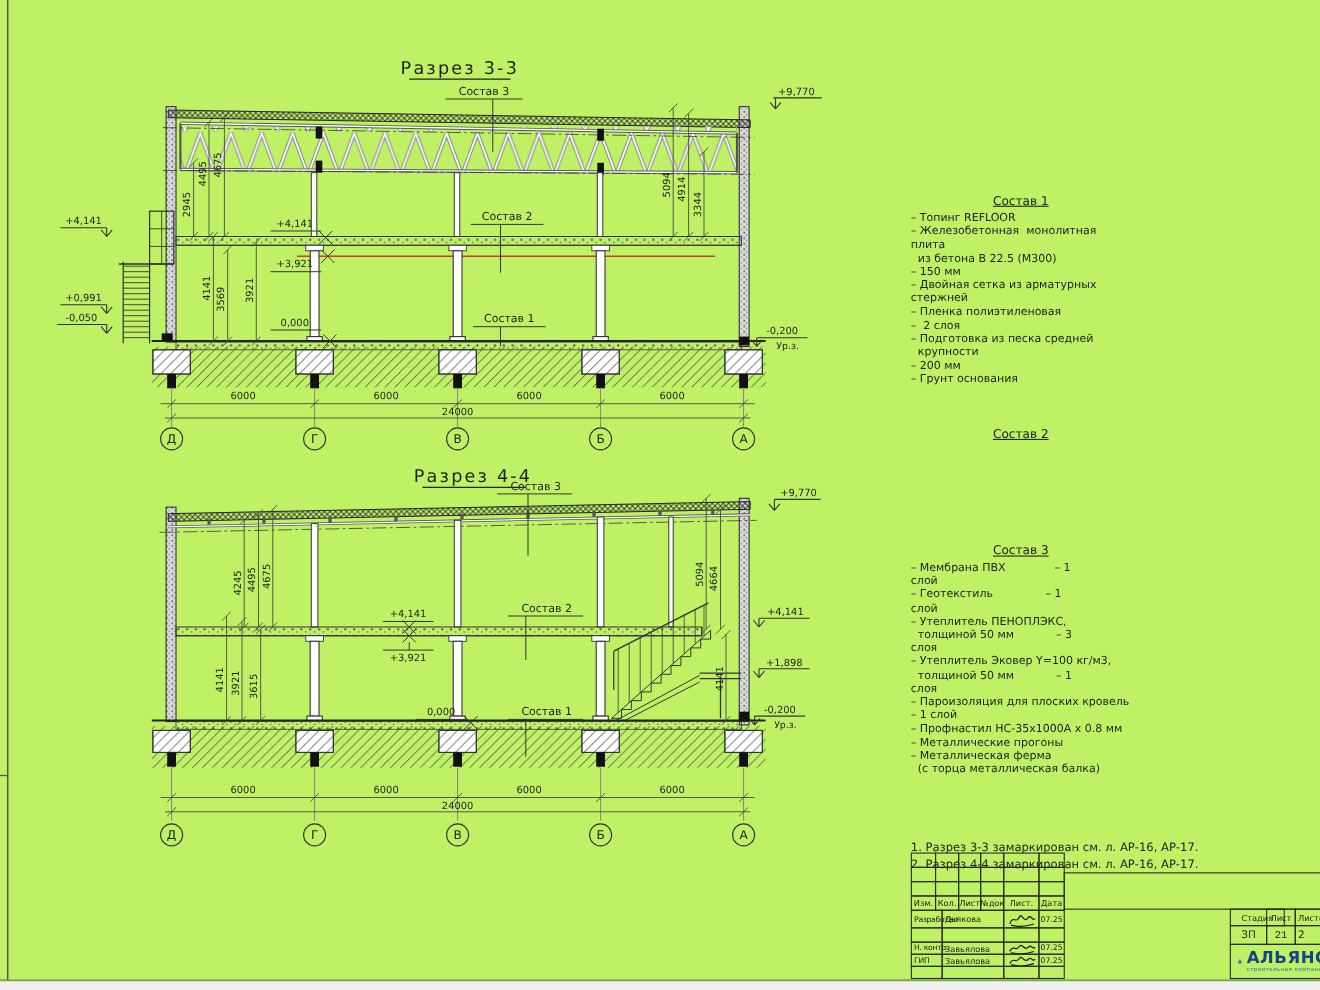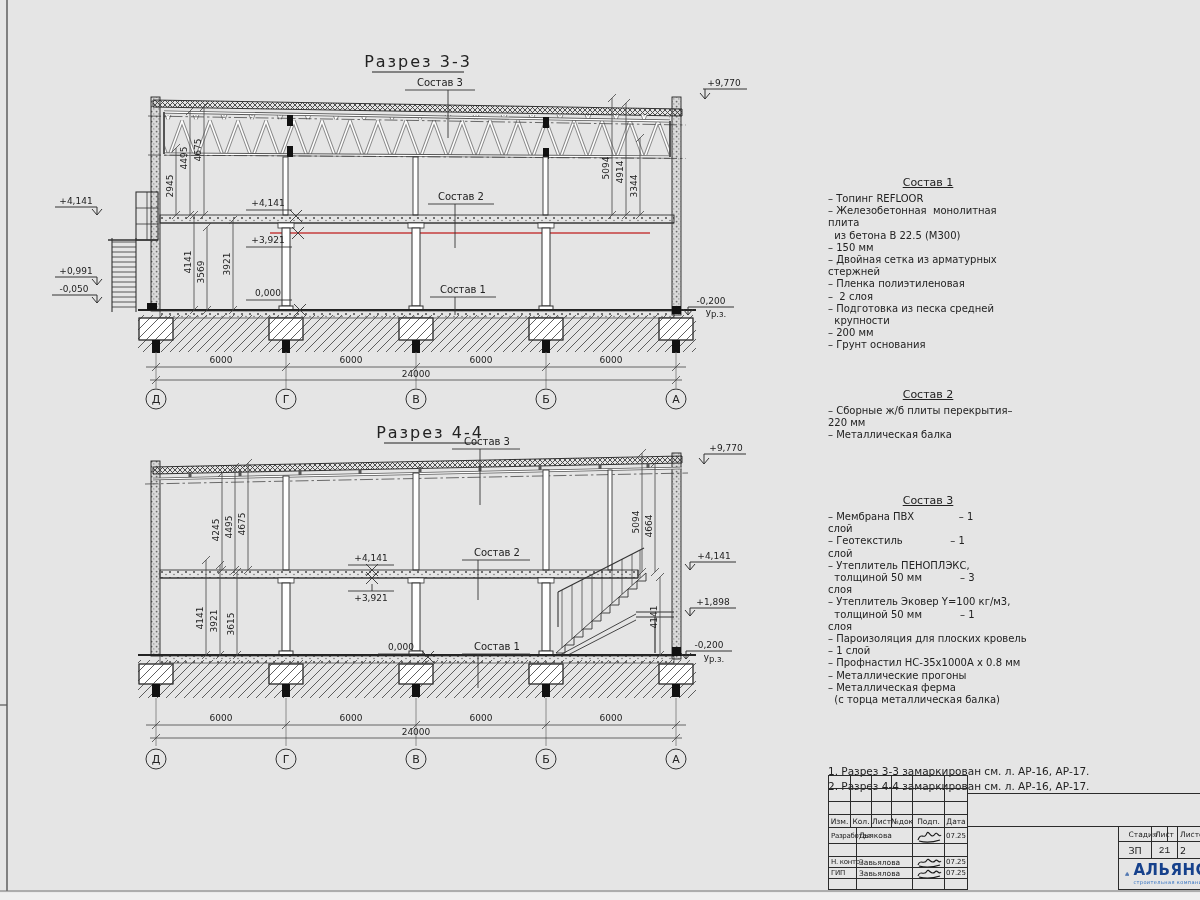--- a/index.html
+++ b/index.html
@@ -1,16 +1,16 @@
 <!DOCTYPE html>
 <html><head>
 <meta charset="utf-8">
 <style>
   html,body{margin:0;padding:0;background:#ffffff;}
-  #sheet{position:relative;width:1200px;height:900px;background:#e5e5e5;overflow:hidden;
+  #sheet{position:relative;width:1200px;height:900px;background:#bef264;overflow:hidden;
          font-family:"DejaVu Sans",sans-serif;color:#222;}
   svg text{font-family:"DejaVu Sans",sans-serif;fill:#222;}
   .t8{font-size:8.5px;} .t9{font-size:9px;} .t10{font-size:10px;} .t11{font-size:11px;}
   .ttl{font-size:16px;letter-spacing:2px;}
   .overlay{position:absolute;}
   .comp-title{font-size:11px;text-decoration:underline;text-align:center;width:170px;margin-left:15px;}
   .comp-body{white-space:pre;font-size:10px;line-height:12.2px;margin-top:4px;}
   .notes{white-space:pre;font-size:10.5px;line-height:15px;}
   
   .tb{position:absolute;left:828px;top:775px;width:380px;height:115px;font-size:8px;}
@@ -394,23 +394,20 @@
 стержней
 – Пленка полиэтиленовая
 –  2 слоя
 – Подготовка из песка средней
   крупности
 – 200 мм
 – Грунт основания</div>
 </div>
 <div class="overlay" style="left:828px;top:388px;width:215px;">
   <div class="comp-title">Состав 2</div>
-  <div class="comp-body">– Сборные ж/б плиты перекрытия–
-220 мм
-– Металлическая балка</div>
 </div>
 <div class="overlay" style="left:828px;top:494px;width:215px;">
   <div class="comp-title">Состав 3</div>
   <div class="comp-body">– Мембрана ПВХ              – 1
 слой
 – Геотекстиль               – 1
 слой
 – Утеплитель ПЕНОПЛЭКС,
   толщиной 50 мм            – 3
 слоя
@@ -446,21 +443,21 @@
   <div class="cell" style="left:22px;top:26px;width:22px;height:14px;"></div>
   <div class="cell" style="left:43px;top:26px;width:21px;height:14px;"></div>
   <div class="cell" style="left:63px;top:26px;width:22px;height:14px;"></div>
   <div class="cell" style="left:84px;top:26px;width:33px;height:14px;"></div>
   <div class="cell" style="left:116px;top:26px;width:24px;height:14px;"></div>
 
   <div class="cell hdr" style="left:0;top:39px;width:23px;height:14px;">Изм.</div>
   <div class="cell hdr" style="left:22px;top:39px;width:22px;height:14px;">Кол.</div>
   <div class="cell hdr" style="left:43px;top:39px;width:21px;height:14px;">Лист</div>
   <div class="cell hdr" style="left:63px;top:39px;width:22px;height:14px;">№док</div>
-  <div class="cell hdr" style="left:84px;top:39px;width:33px;height:14px;">Подп.</div>
+  <div class="cell hdr" style="left:84px;top:39px;width:33px;height:14px;">Лист.</div>
   <div class="cell hdr" style="left:116px;top:39px;width:24px;height:14px;">Дата</div>
 
   <div class="cell left role" style="left:0;top:52px;width:29px;height:17px;">Разработал</div>
   <div class="cell left name" style="left:28px;top:52px;width:57px;height:17px;">Дьякова</div>
   <div class="cell" style="left:84px;top:52px;width:33px;height:17px;">
     <svg width="26" height="14">
           <path d="M2,11 C5,2 8,12 11,4 C13,1 15,11 19,5 C21,2 23,9 25,6 M3,12 C10,14 18,13 24,11" stroke="#1a1a1a" stroke-width="1.1" fill="none"></path>
         </svg>
   </div>
   <div class="cell date" style="left:116px;top:52px;width:24px;height:17px;">07.25</div>

